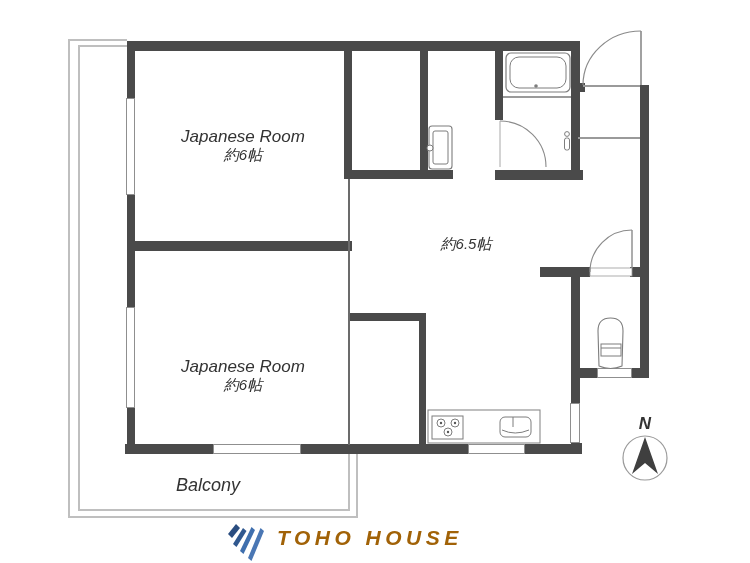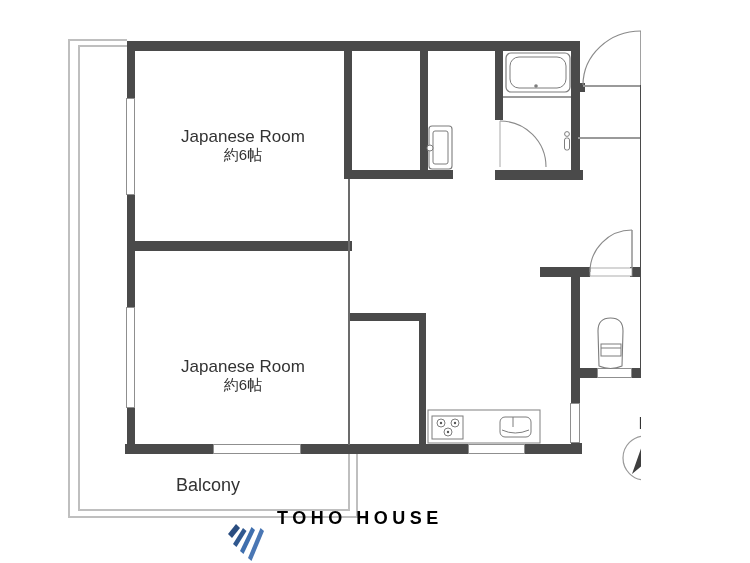--- a/index.html
+++ b/index.html
@@ -1,29 +1,29 @@
 <!DOCTYPE html>
 <html><head>
 <meta charset="utf-8">
 <style>
   html,body{margin:0;padding:0;background:#ffffff;}
   body{font-family:"Liberation Sans", sans-serif;}
-  .stage{position:relative;width:641px;height:563px;background:#fff;overflow:hidden;}
+  .stage{position:relative;width:750px;height:563px;background:#fff;overflow:hidden;font-style:italic;}
   .wall{position:absolute;background:#4a4a4a;}
   .win{position:absolute;background:#ffffff;border:1px solid #8f8f8f;box-sizing:border-box;}
   .bline{position:absolute;background:#bfbfbf;}
   .thin{position:absolute;background:#9a9a9a;}
   .fusuma{position:absolute;background:#6b6b6b;}
   .roomlabel{position:absolute;text-align:center;color:#333;}
   .roomlabel .l1{font-size:17px;line-height:19px;font-weight:500;}
   .roomlabel .l2{font-size:15px;line-height:17px;}
   .balcony-label{position:absolute;font-size:18px;color:#333;}
   .north-label{position:absolute;width:30px;text-align:center;font-size:17px;font-weight:bold;color:#333;}
-  .logo-text{position:absolute;left:277px;top:508px;font-size:18px;font-weight:bold;
-             letter-spacing:4.5px;color:#000000;}
+  .logo-text{position:absolute;left:277px;top:526px;font-size:21px;font-weight:bold;
+             letter-spacing:4.5px;color:#a16207;}
   svg{position:absolute;left:0;top:0;}
 </style>
 </head>
 <body>
 
 <div class="stage">
 
   <div class="bline" style="left:68px;top:39px;width:2px;height:479px;"></div>
   <div class="bline" style="left:68px;top:39px;width:59px;height:2px;"></div>
   <div class="bline" style="left:68px;top:516px;width:290px;height:2px;"></div>
@@ -116,20 +116,21 @@
 
   <div class="roomlabel" style="left:153px;top:127px;width:180px;">
     <div class="l1">Japanese Room</div>
     <div class="l2">約6帖</div>
   </div>
   <div class="roomlabel" style="left:153px;top:357px;width:180px;">
     <div class="l1">Japanese Room</div>
     <div class="l2">約6帖</div>
   </div>
   <div class="roomlabel" style="left:378px;top:235px;width:176px;">
+    <div class="l2">約6.5帖</div>
   </div>
   <div class="balcony-label" style="left:176px;top:475px;">Balcony</div>
 
   <div class="north-label" style="left:630px;top:414px;">N</div>
 
   <svg width="42" height="40" viewBox="0 0 42 40" style="left:227px;top:521px;">
     <path d="M1,13 L9,3 L13,7 L5,17 Z" fill="#2a4d80"></path>
     <path d="M6,23 L16,7 L19.5,10 L9.5,26 Z" fill="#30588f"></path>
     <path d="M13,30 L24.5,6 L28,9 L16.5,33 Z" fill="#3f6fae"></path>
     <path d="M21,37 L33.5,7 L37,10 L24.5,40 Z" fill="#4a77b4"></path>

